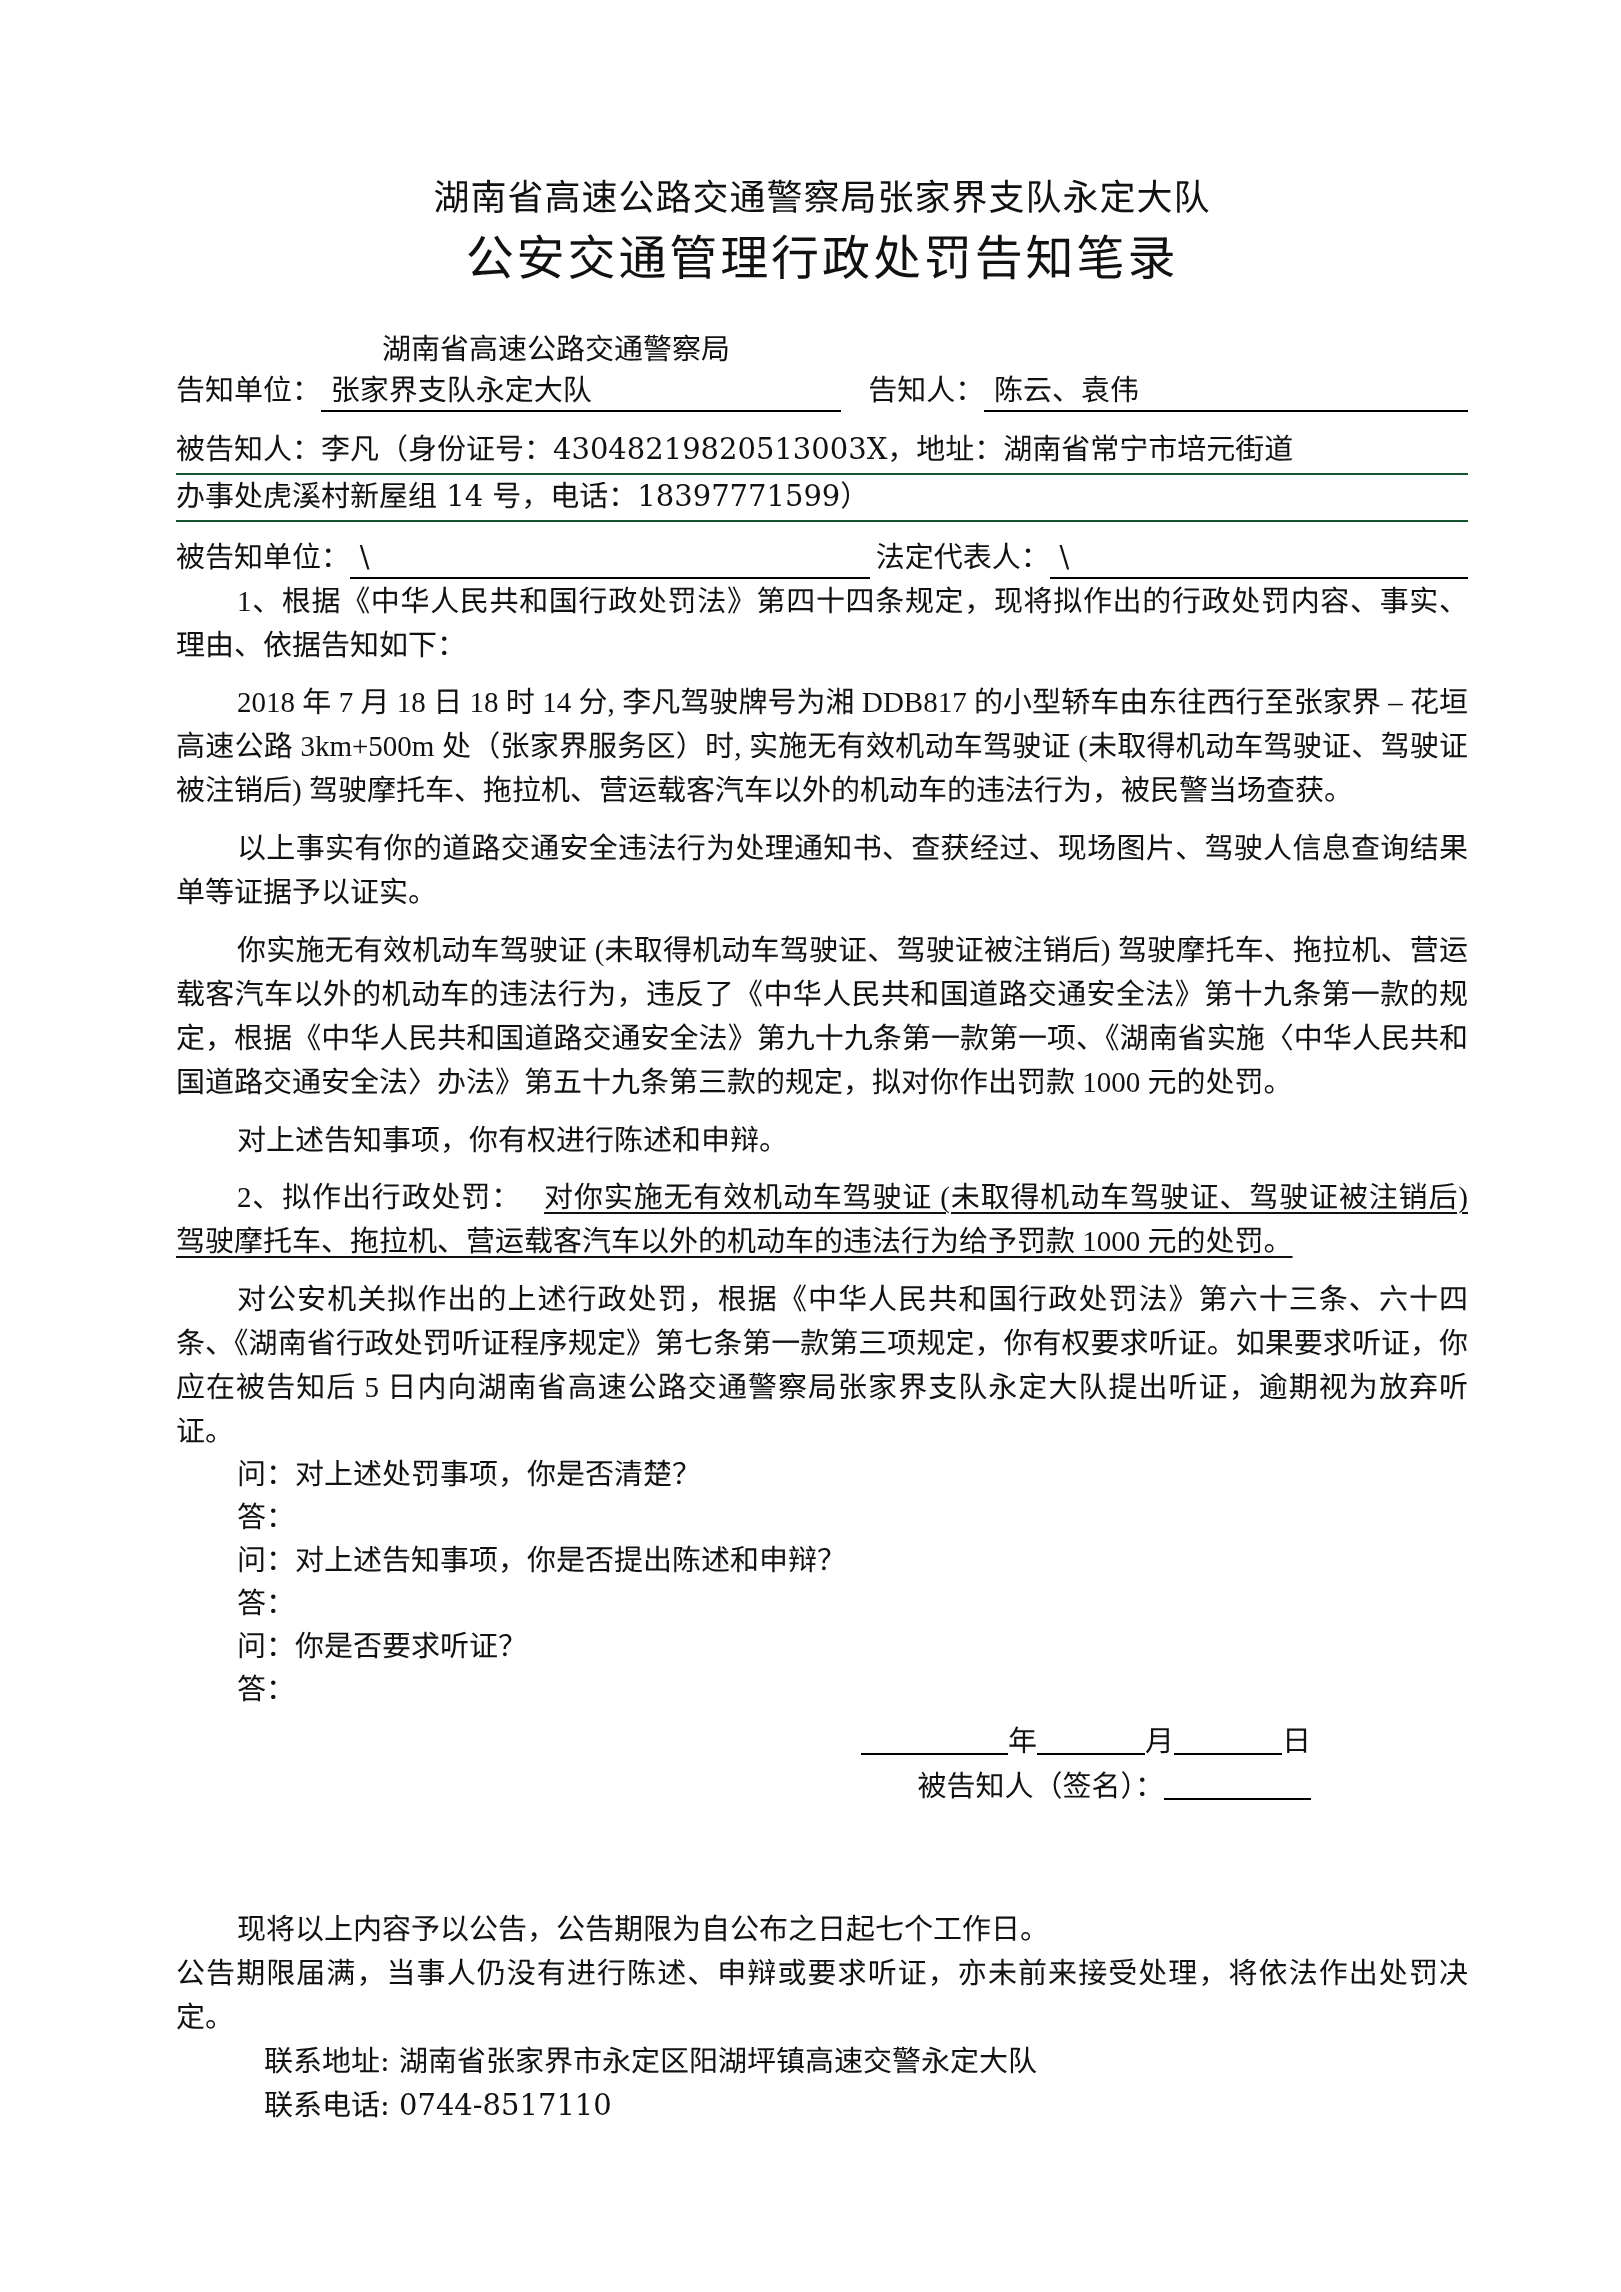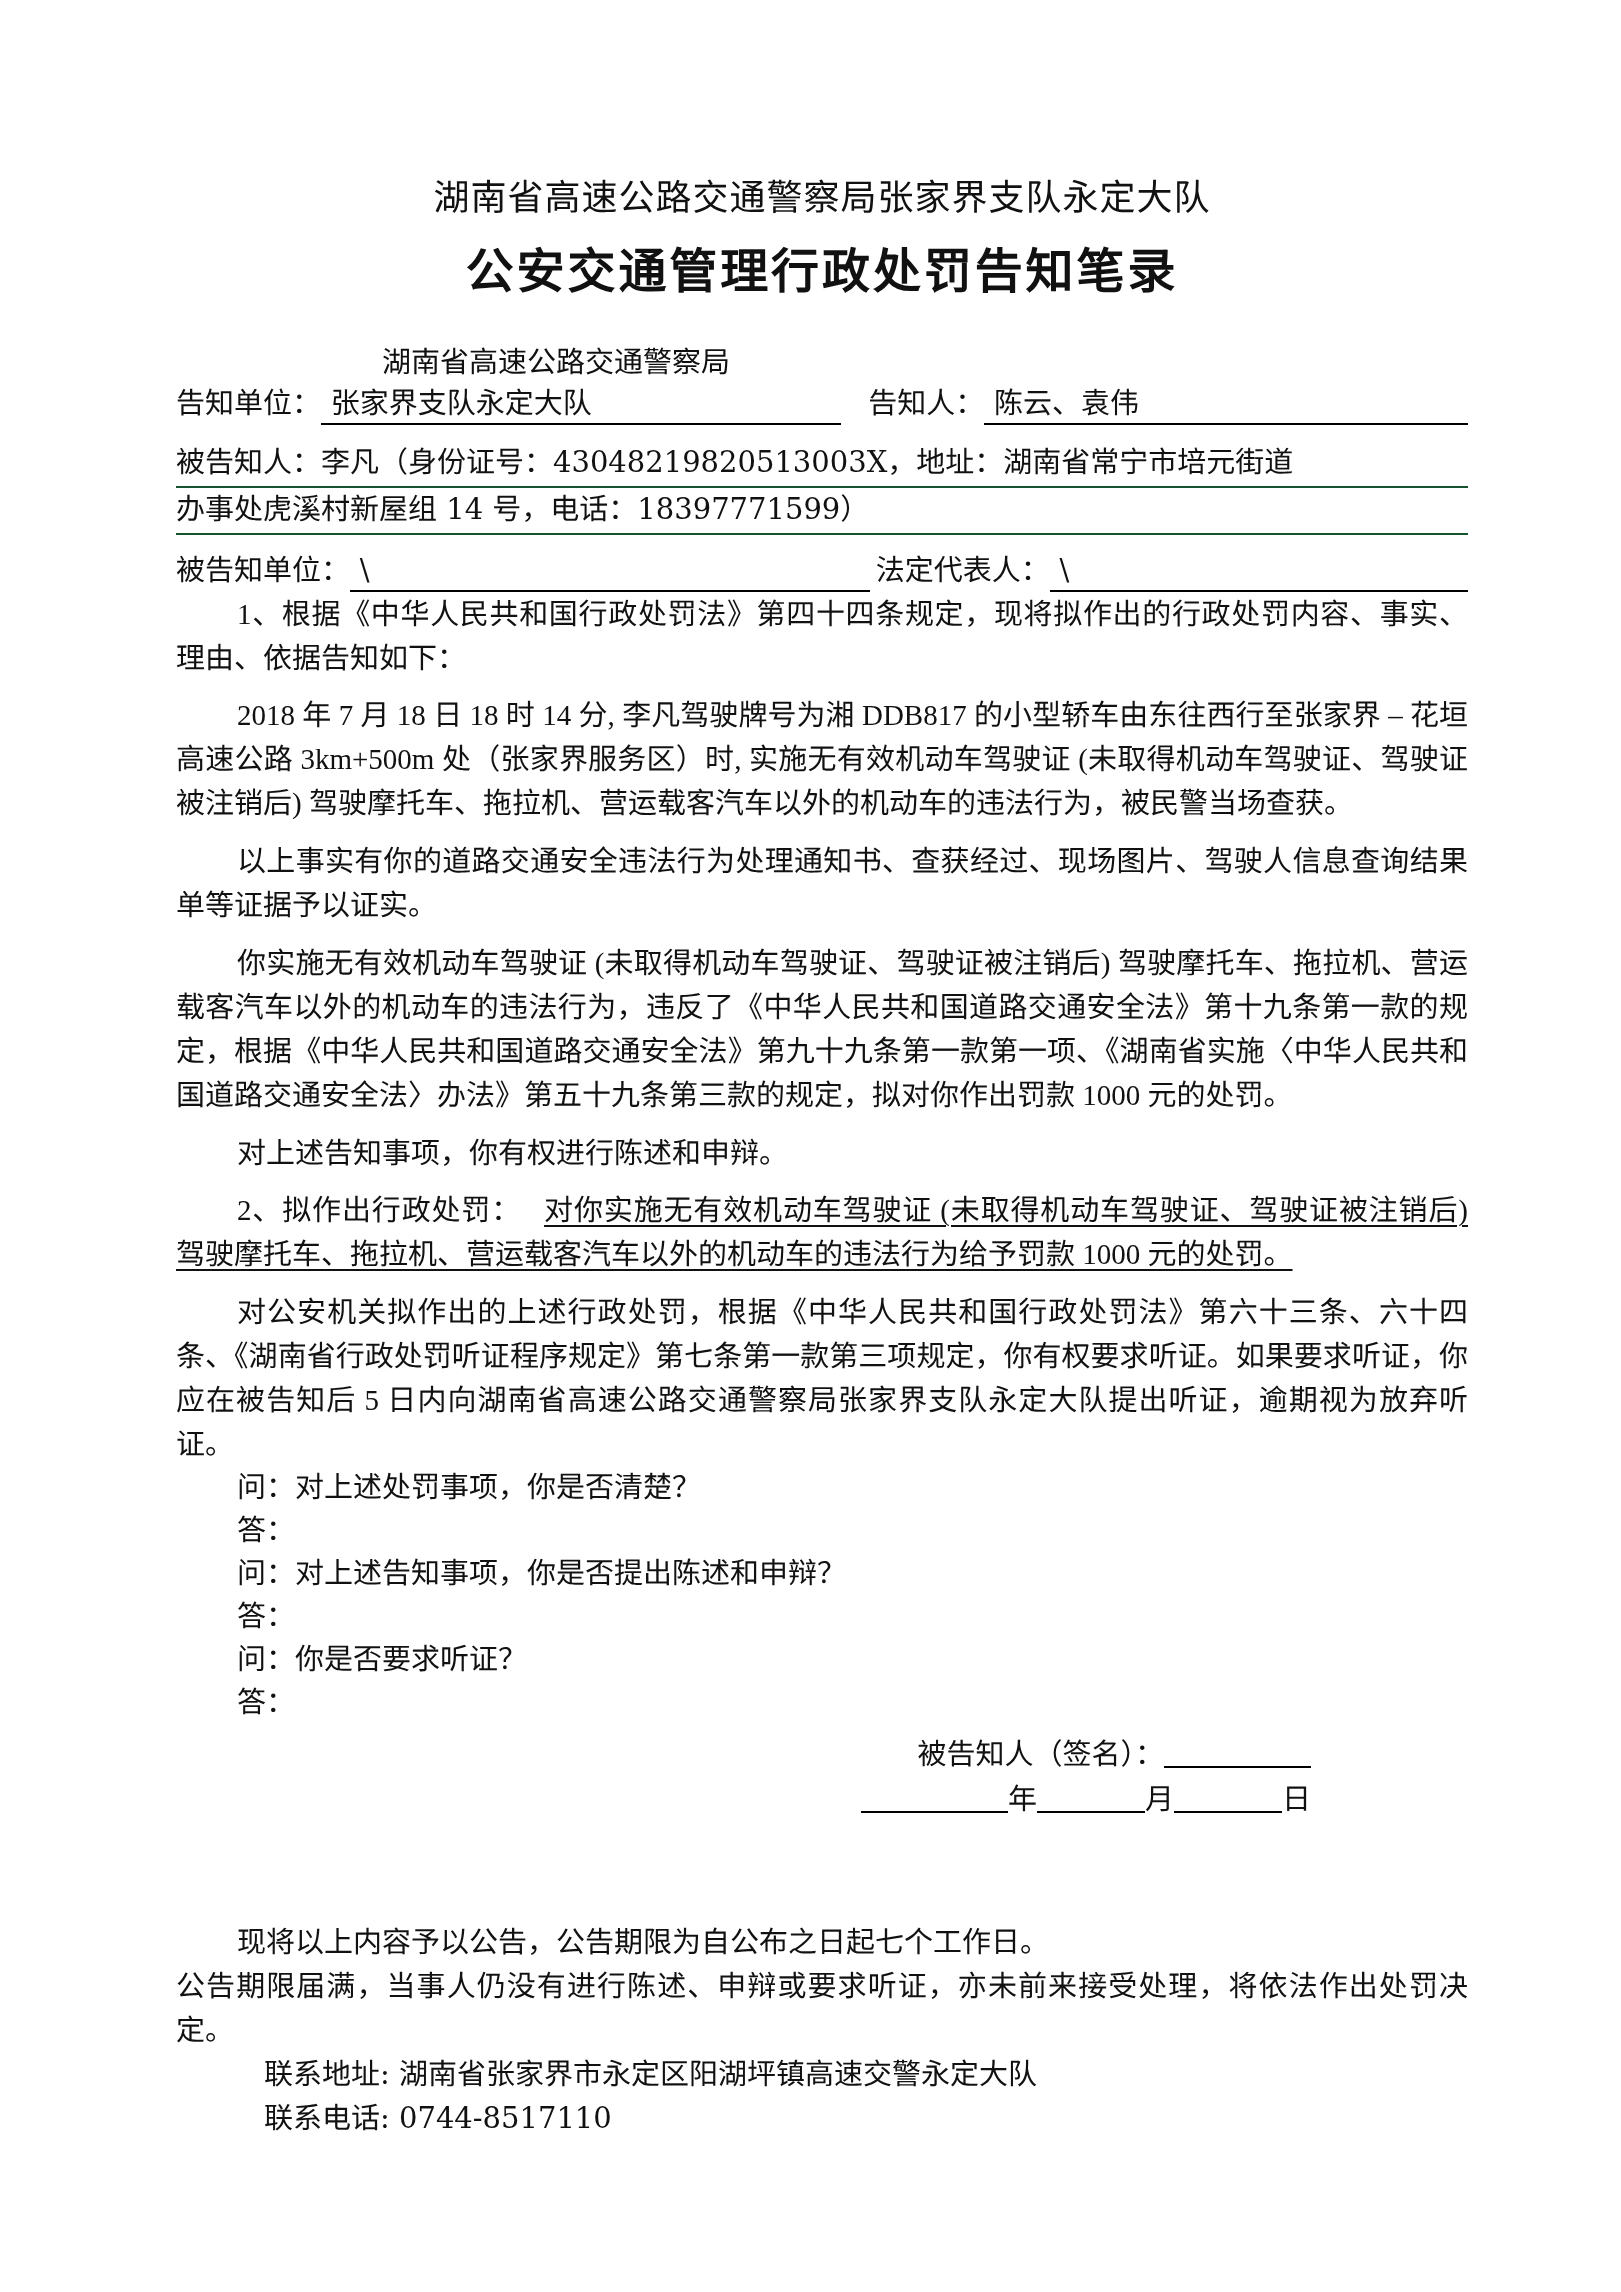--- a/index.html
+++ b/index.html
@@ -35,23 +35,23 @@
     font-size: 36px;
     line-height: 1.0;
     letter-spacing: 1px;
     margin-top: 180px;
     font-weight: 400;
     font-family: "DejaVu Serif", "Liberation Serif", serif;
   }
   .doc-title {
     text-align: center;
     font-size: 48px;
-    font-weight: bold;
+    font-weight: normal;
     letter-spacing: 2.9px;
-    margin-top: 30px;
+    margin-top: 17px;
     line-height: 1.05;
     font-family: "DejaVu Sans", "Liberation Sans", sans-serif;
   }
 
   
   .body-txt {
     font-size: 29px;
     line-height: 44px;
     letter-spacing: 0px;
     text-align: justify;
@@ -210,22 +210,22 @@
     <div>
       <div class="qa">问：对上述处罚事项，你是否清楚？</div>
       <div class="qa">答：</div>
       <div class="qa">问：对上述告知事项，你是否提出陈述和申辩？</div>
       <div class="qa">答：</div>
       <div class="qa">问：你是否要求听证？</div>
       <div class="qa">答：</div>
     </div>
 
     <div class="sig">
+      <div><span class="blank b-long"></span><span>年</span><span class="blank b-mid"></span><span>月</span><span class="blank b-mid"></span><span>日</span></div>
       <div><span>被告知人（签名）：</span><span class="blank b-long"></span></div>
-      <div><span class="blank b-long"></span><span>年</span><span class="blank b-mid"></span><span>月</span><span class="blank b-mid"></span><span>日</span></div>
     </div>
 
     <div class="announce">
       <div class="first">现将以上内容予以公告，公告期限为自公布之日起七个工作日。</div>
       <div>公告期限届满，当事人仍没有进行陈述、申辩或要求听证，亦未前来接受处理，将依法作出处罚决定。</div>
       <div class="contact nowrap">联系地址: 湖南省张家界市永定区阳湖坪镇高速交警永定大队</div>
       <div class="contact nowrap">联系电话: 0744-8517110</div>
     </div>
 
   </div>

